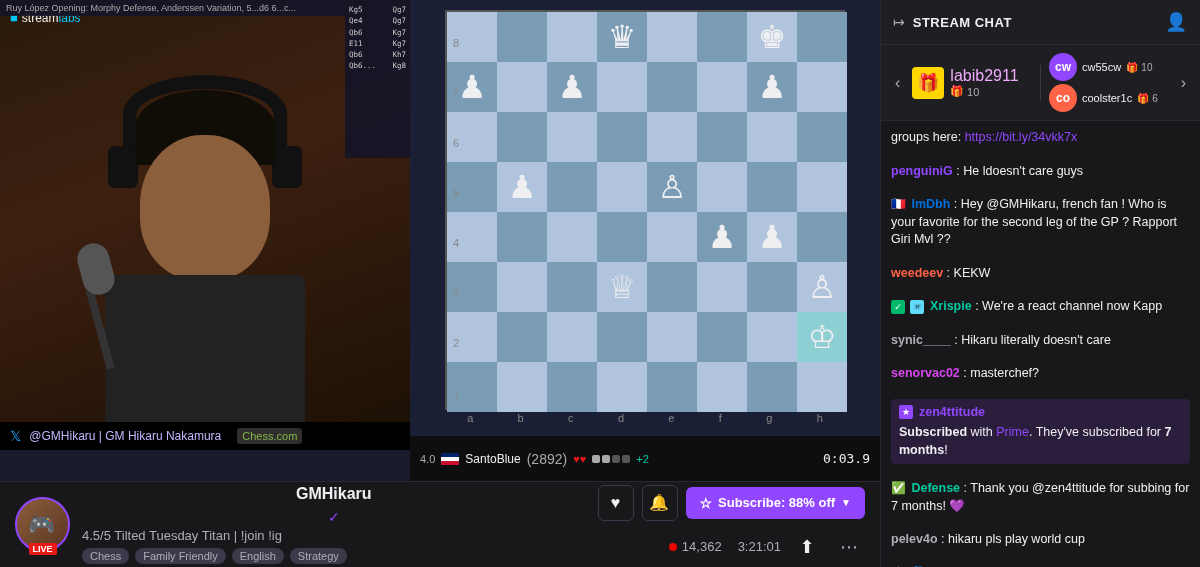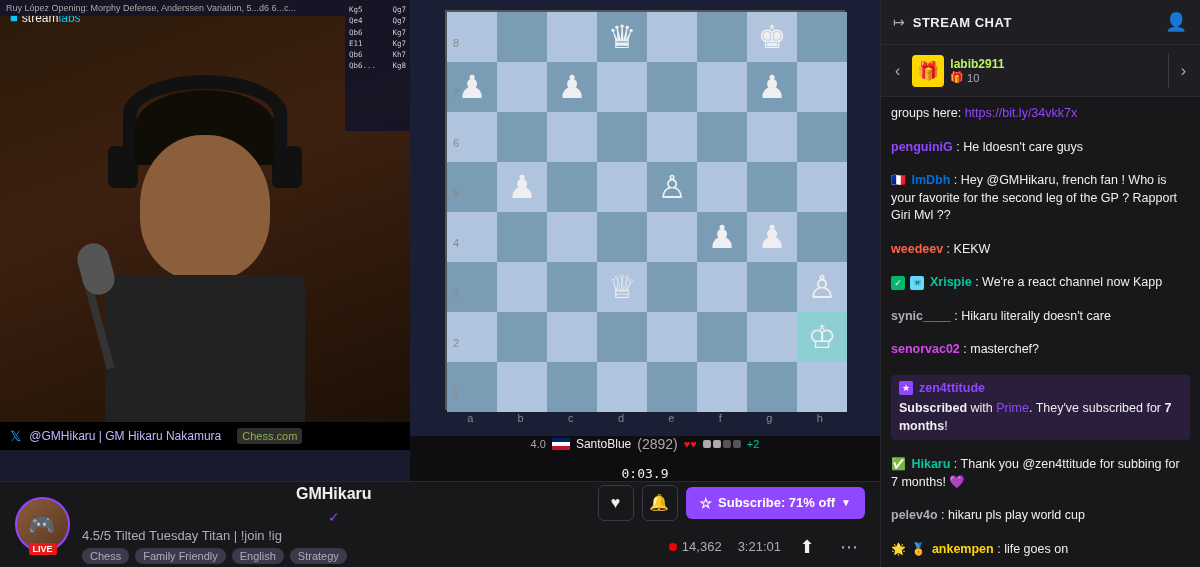--- a/index.html
+++ b/index.html
@@ -112,21 +112,20 @@
     }
 
     
     .game-info-bar {
       height: 45px;
       background: #0e0e10;
       display: flex;
       align-items: center;
       justify-content: space-between;
       padding: 0 10px;
-      flex-direction: column;
     }
 
     .player-info {
       display: flex;
       align-items: center;
       gap: 6px;
     }
 
     .player-flag {
       width: 18px;
@@ -393,23 +392,23 @@
       height: 32px;
       background: #ffd700;
       border-radius: 4px;
       display: flex;
       align-items: center;
       justify-content: center;
       font-size: 18px;
     }
 
     .gift-user-name {
-      font-size: 12px;
-      font-weight: 700;
-      color: #bef264;
+      font-size: 16px;
+      font-weight: 400;
+      color: #f0abfc;
     }
 
     .gift-count {
       font-size: 11px;
       color: #adadb8;
       display: flex;
       align-items: center;
       gap: 3px;
     }
 
@@ -588,21 +587,21 @@
       left: calc(50% - 125px);
       transform: rotate(-15deg);
     }
 
     
     .moves-panel {
       position: absolute;
       top: 0;
       right: 0;
       width: 65px;
-      height: 131px;
+      height: 158px;
       background: rgba(20,20,40,0.9);
       padding: 4px;
       overflow: hidden;
     }
 
     .move-line {
       font-family: monospace;
       font-size: 7.5px;
       color: #ccc;
       line-height: 1.5;
@@ -829,21 +828,21 @@
           <span class="tag">Strategy</span>
         </div>
       </div>
 
       <div class="bottom-actions">
         <div class="action-row">
           <button class="icon-btn">♥</button>
           <button class="icon-btn">🔔</button>
           <button class="subscribe-btn">
             <span style="font-size:14px;">☆</span>
-            <span>Subscribe: 71% off</span>
+            <span>Subscribe: 88% off</span>
             <span class="chevron">▼</span>
           </button>
         </div>
         <div class="action-row">
           <div class="viewer-count">
             <span class="viewer-dot"></span>
             <span>14,362</span>
           </div>
           <span style="color:#adadb8;font-size:13px;margin-left:8px;">3:21:01</span>
           <button class="icon-btn" style="border:none;font-size:18px;">⬆</button>
@@ -868,20 +867,34 @@
         <div class="gift-icon">🎁</div>
         <div>
           <div class="gift-user-name">labib2911</div>
           <div class="gift-count">
             <span>🎁</span>
             <span>10</span>
           </div>
         </div>
       </div>
       <div class="gift-separator"></div>
+      <div class="gift-item2">
+        <div style="display:flex;flex-direction:column;gap:3px;">
+          <div style="display:flex;align-items:center;gap:5px;">
+            <div class="gift-avatar">cw</div>
+            <span style="font-size:11px;color:#efeff1;">cw55cw</span>
+            <span style="font-size:10px;color:#adadb8;">🎁 10</span>
+          </div>
+          <div style="display:flex;align-items:center;gap:5px;">
+            <div class="gift-avatar" style="background:#ff6347;">co</div>
+            <span style="font-size:11px;color:#efeff1;">coolster1c</span>
+            <span style="font-size:10px;color:#adadb8;">🎁 6</span>
+          </div>
+        </div>
+      </div>
       <button class="next-btn">›</button>
     </div>
 
     <div class="chat-messages">
 
       <div class="chat-msg">
         <span class="msg-text">groups here: </span>
         <a href="#" class="link">https://bit.ly/34vkk7x</a>
       </div>
 
@@ -923,21 +936,21 @@
           <span class="badge badge-sub">★</span>
           <span class="username" style="color:#9146ff;">zen4ttitude</span>
         </div>
         <div class="msg-text">
           <strong>Subscribed</strong> with <a href="#" class="link">Prime</a>. They've subscribed for <strong>7 months</strong>!
         </div>
       </div>
 
       <div class="chat-msg">
         <span style="font-size:12px;margin-right:2px;">✅</span>
-        <span class="username" style="color:#00c8a0;">Hikaru</span>
+        <span class="username" style="color:#00c8a0;">Defense</span>
         <span class="msg-text">: Thank you @zen4ttitude for subbing for 7 months! 💜</span>
       </div>
 
       <div class="chat-msg">
         <span class="username" style="color:#adadb8;">pelev4o</span>
         <span class="msg-text">: hikaru pls play world cup</span>
       </div>
 
       <div class="chat-msg">
         <span style="font-size:12px;margin-right:2px;">🌟</span>

